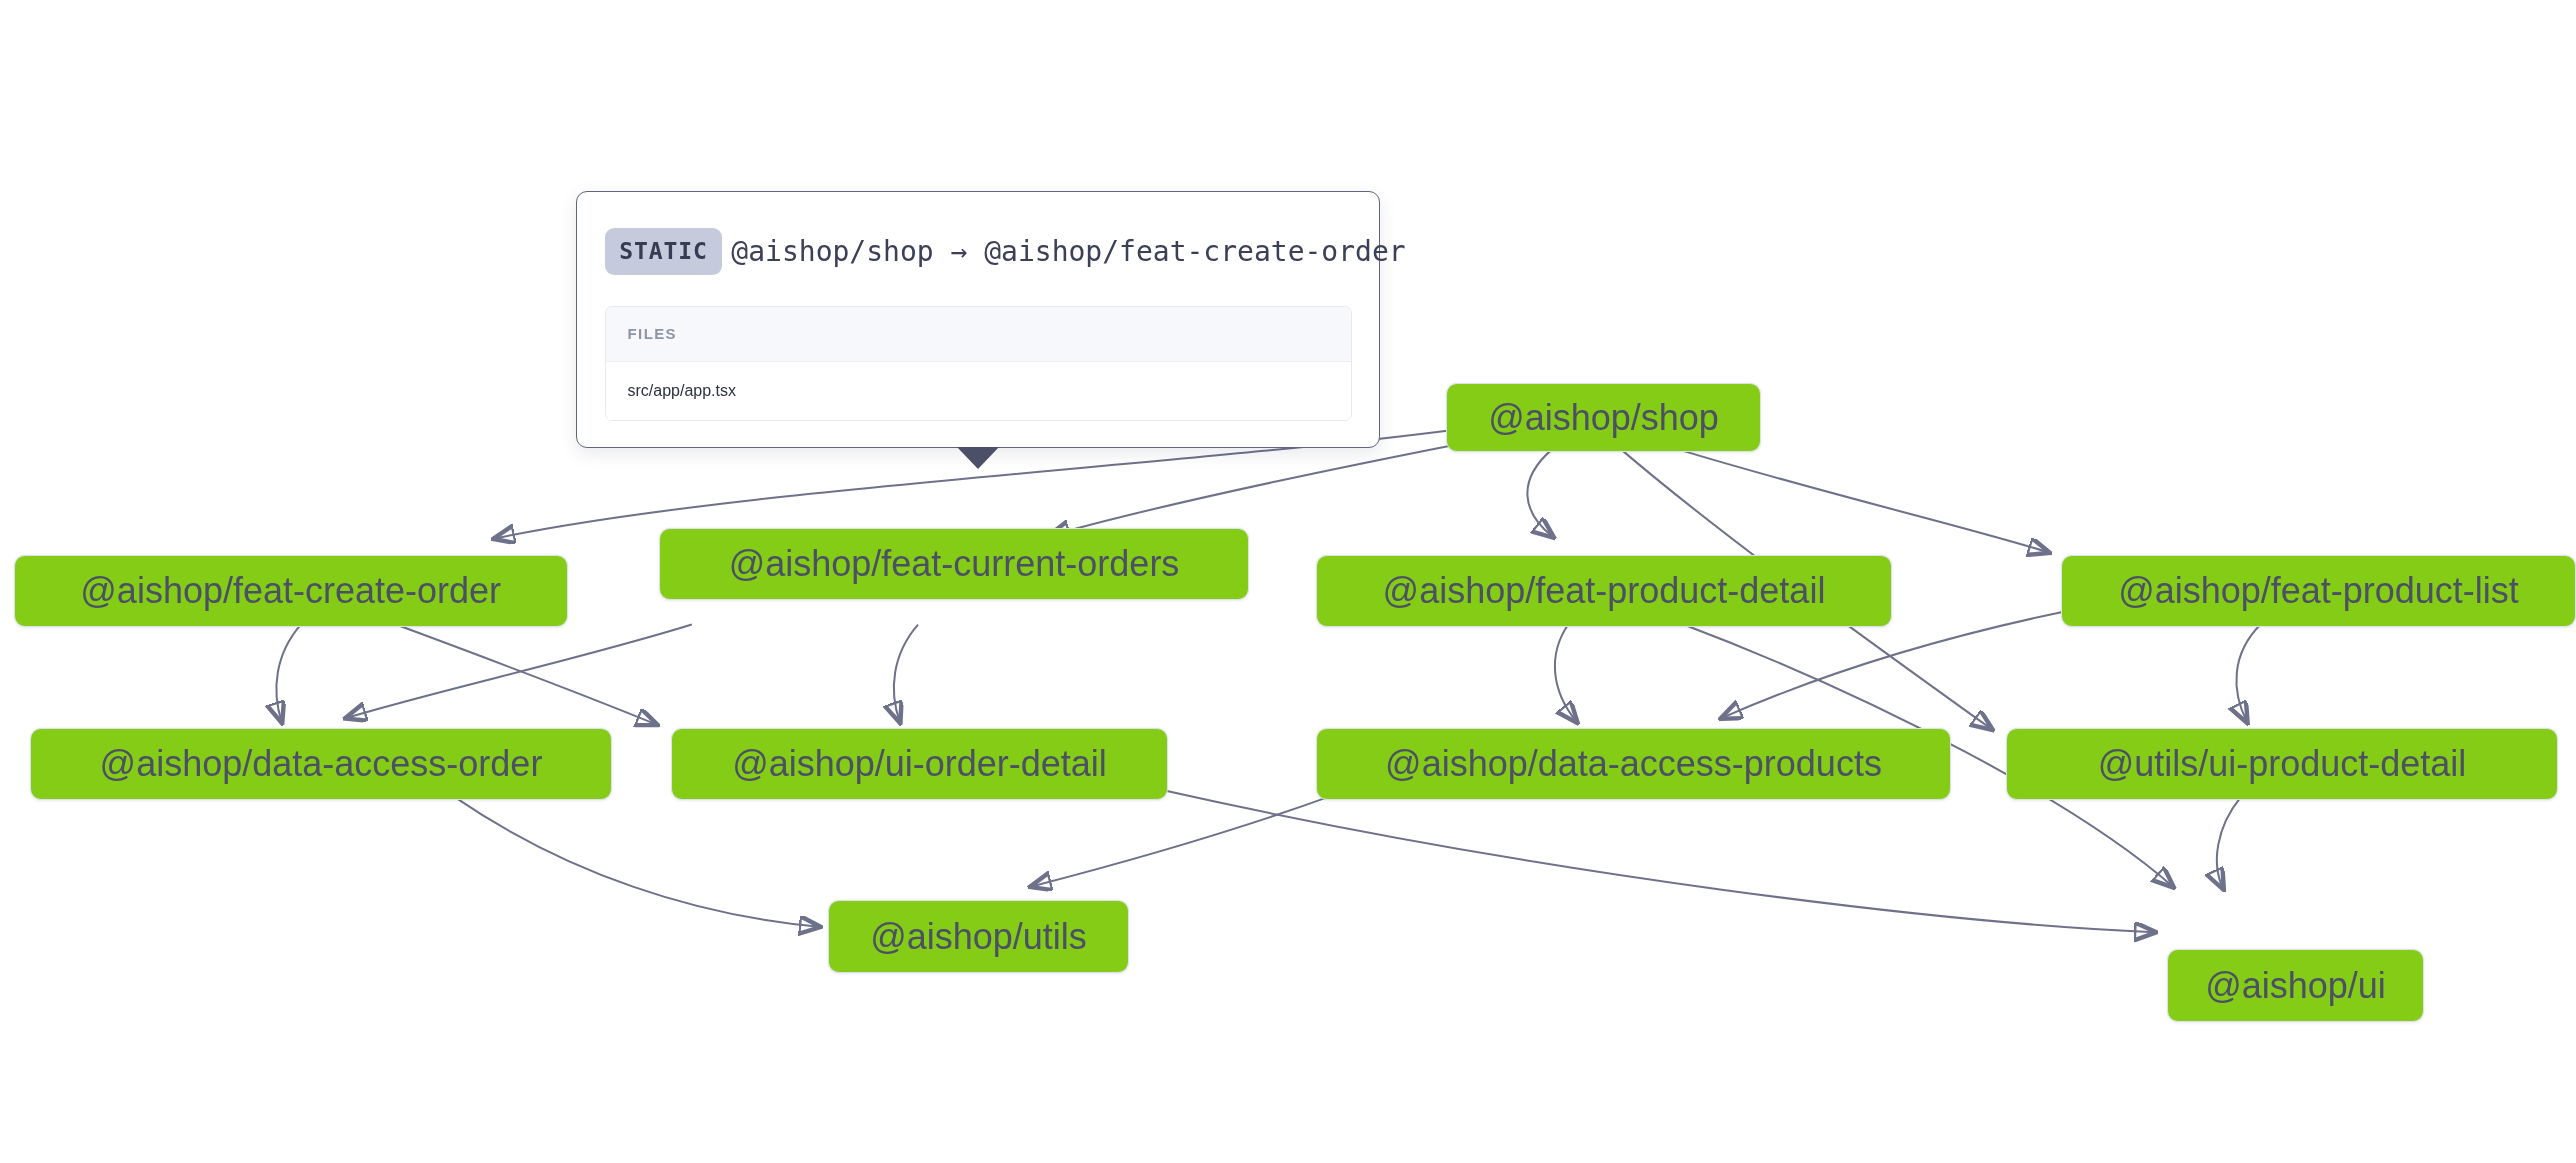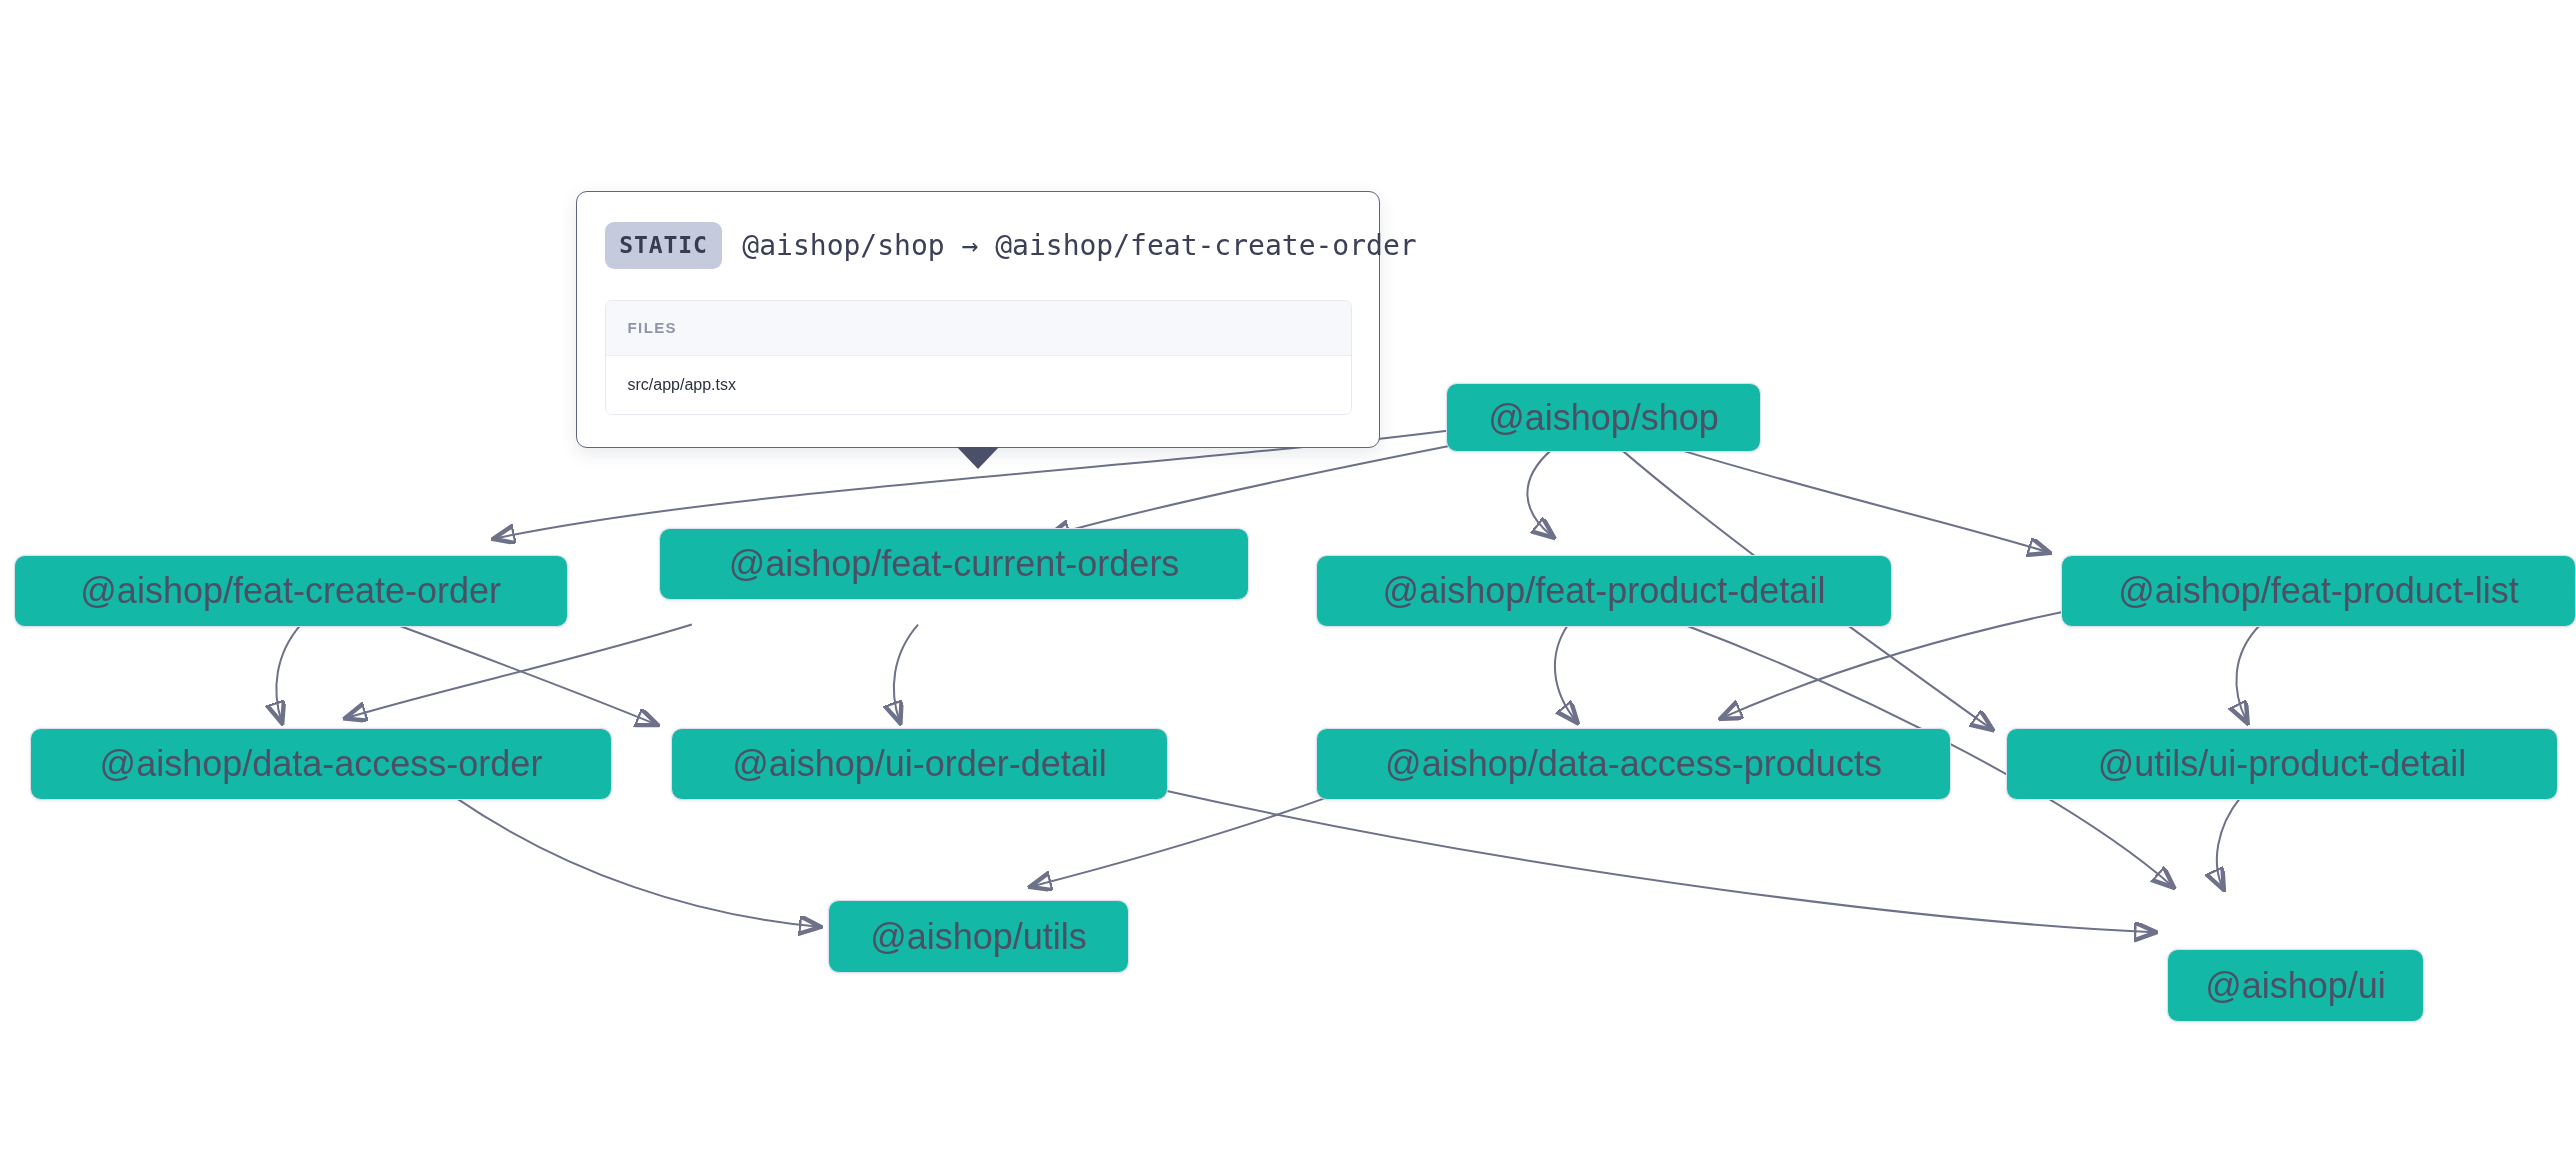--- a/index.html
+++ b/index.html
@@ -6,32 +6,32 @@
   body{
     width:2576px;height:1163px;position:relative;overflow:hidden;
     background:#ffffff;font-family:"Liberation Sans", sans-serif;
   }
   
   #edge-layer{position:absolute;left:0;top:0;z-index:1;}
   #edge-layer path{fill:none;stroke:#6d7189;stroke-width:2.2px;cursor:pointer;}
   
   .node{
     position:absolute;z-index:2;display:flex;align-items:center;justify-content:center;
-    background:#14b8a6;border:0.9px solid #dde1ee;border-radius:11px;
+    background:#84cc16;border:0.9px solid #dde1ee;border-radius:11px;
     box-shadow:0 0.9px 2.7px rgba(40,45,80,0.10);
     color:#4b5065;font-size:36px;white-space:nowrap;cursor:pointer;
   }
   
   #tooltip{
     position:absolute;z-index:3;left:576px;top:191px;width:804px;height:257px;
     background:#ffffff;border:1.8px solid #5f6480;border-radius:11px;
     box-shadow:0 5.5px 16.5px rgba(40,45,80,0.10);
     box-sizing:border-box;padding:26px 27.5px;
   }
-  #tooltip .tt-header{display:flex;align-items:center;gap:20px;margin-top:4px;}
+  #tooltip .tt-header{display:flex;align-items:center;gap:9px;margin-top:10px;}
   #tooltip .tt-badge{
     background:#c5cadd;color:#373c52;border-radius:9.2px;
     font-family:"DejaVu Sans Mono", monospace;font-weight:bold;
     font-size:23px;letter-spacing:0.9px;padding:12px 14.7px;line-height:1;
   }
   #tooltip .tt-title{
     font-family:"DejaVu Sans Mono", monospace;font-size:28px;color:#3b4057;
     white-space:nowrap;
   }
   #tooltip .tt-files{

